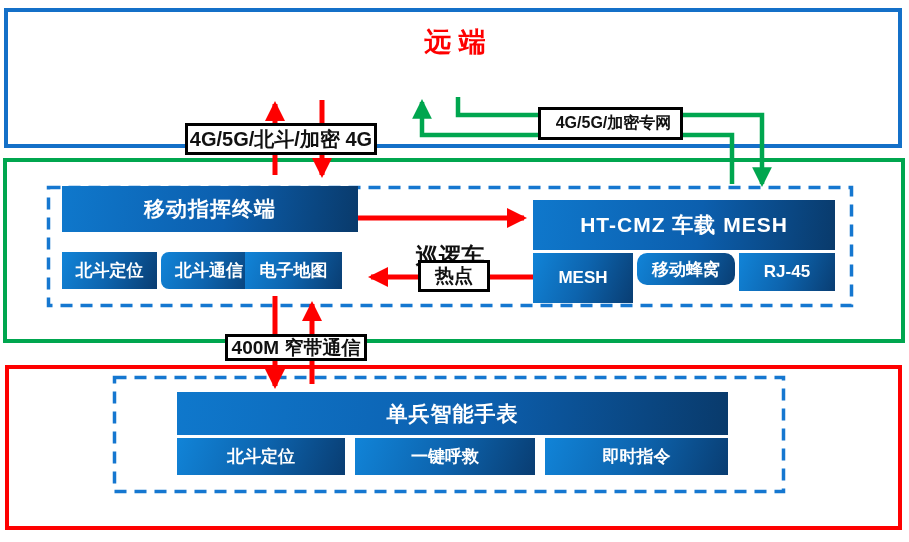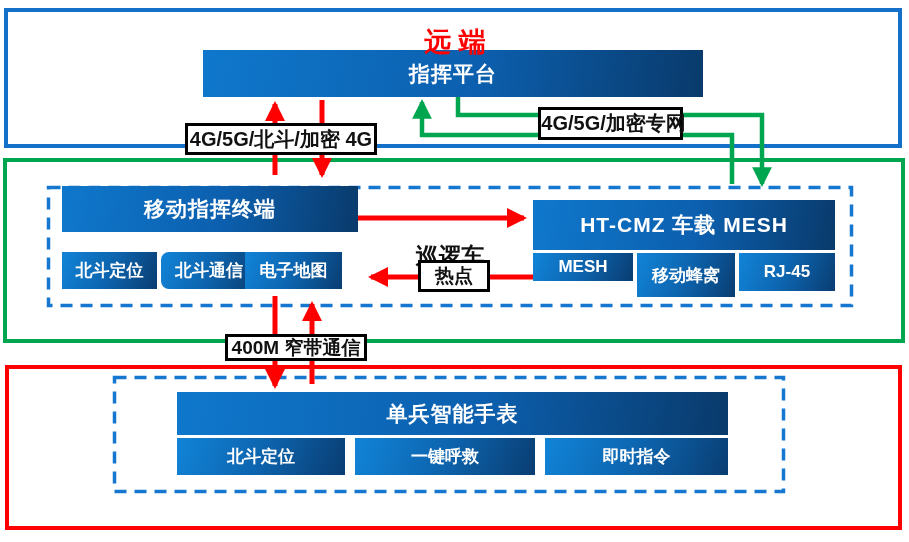--- a/index.html
+++ b/index.html
@@ -70,36 +70,35 @@
     <path class="wire-red" d="M358,218 L524,218" marker-end="url(#arr-red)"></path>
     <path class="wire-red" d="M533,277 L371,277" marker-end="url(#arr-red)"></path>
     <path class="wire-red" d="M275,296 L275,386" marker-end="url(#arr-red)"></path>
     <path class="wire-red" d="M312,384 L312,304" marker-end="url(#arr-red)"></path>
 
     <path class="wire-green" d="M732,184 L732,135 L422,135 L422,102" marker-end="url(#arr-green)"></path>
     <path class="wire-green" d="M458,97 L458,115 L762,115 L762,184" marker-end="url(#arr-green)"></path>
   </svg>
 
   <div class="freetext red-title" style="left:355px;top:14px;width:200px;height:32px;font-size:27px;">远  端</div>
-  <div class="bluebox mainbox" style="left:203px;top:50px;width:500px;height:47px;">指挥平台</div>
 
   <div class="tag" style="left:185px;top:123px;width:192px;height:32px;font-size:20px;">4G/5G/北斗/加密 4G</div>
-  <div class="tag" style="left:538px;top:107px;width:145px;height:33px;font-size:20px;padding-left:6px;">4G/5G/加密专网</div>
+  <div class="tag" style="left:538px;top:107px;width:145px;height:33px;font-size:16px;padding-left:6px;">4G/5G/加密专网</div>
   <div class="tag" style="left:225px;top:334px;width:142px;height:27px;font-size:19px;">400M 窄带通信</div>
   <div class="freetext black-title" style="left:398px;top:231px;width:104px;height:27px;font-size:23px;">巡逻车</div>
   <div class="tag" style="left:418px;top:260px;width:72px;height:32px;font-size:19px;">热点</div>
 
   <div class="bluebox mainbox" style="left:62px;top:186px;width:296px;height:46px;">移动指挥终端</div>
   <div class="bluebox subbox" style="left:62px;top:252px;width:95px;height:37px;">北斗定位</div>
   <div class="bluebox subbox" style="left:161px;top:252px;width:96px;height:37px;border-radius:8px;">北斗通信</div>
   <div class="bluebox subbox" style="left:245px;top:252px;width:97px;height:37px;">电子地图</div>
 
   <div class="bluebox mainbox" style="left:533px;top:200px;width:302px;height:50px;">HT-CMZ 车载 MESH</div>
-  <div class="bluebox subbox" style="left:533px;top:253px;width:100px;height:28px;">MESH</div>
-  <div class="bluebox subbox" style="left:637px;top:253px;width:98px;height:44px;">移动蜂窝</div>
+  <div class="bluebox subbox" style="left:533px;top:253px;width:100px;height:50px;">MESH</div>
+  <div class="bluebox subbox" style="left:637px;top:253px;width:98px;height:32px;border-radius:10px;">移动蜂窝</div>
   <div class="bluebox subbox" style="left:739px;top:253px;width:96px;height:38px;">RJ-45</div>
 
   <div class="bluebox mainbox" style="left:177px;top:392px;width:551px;height:43px;">单兵智能手表</div>
   <div class="bluebox subbox" style="left:177px;top:438px;width:168px;height:37px;">北斗定位</div>
   <div class="bluebox subbox" style="left:355px;top:438px;width:180px;height:37px;">一键呼救</div>
   <div class="bluebox subbox" style="left:545px;top:438px;width:183px;height:37px;">即时指令</div>
 
 </div>
 
 </body></html>

